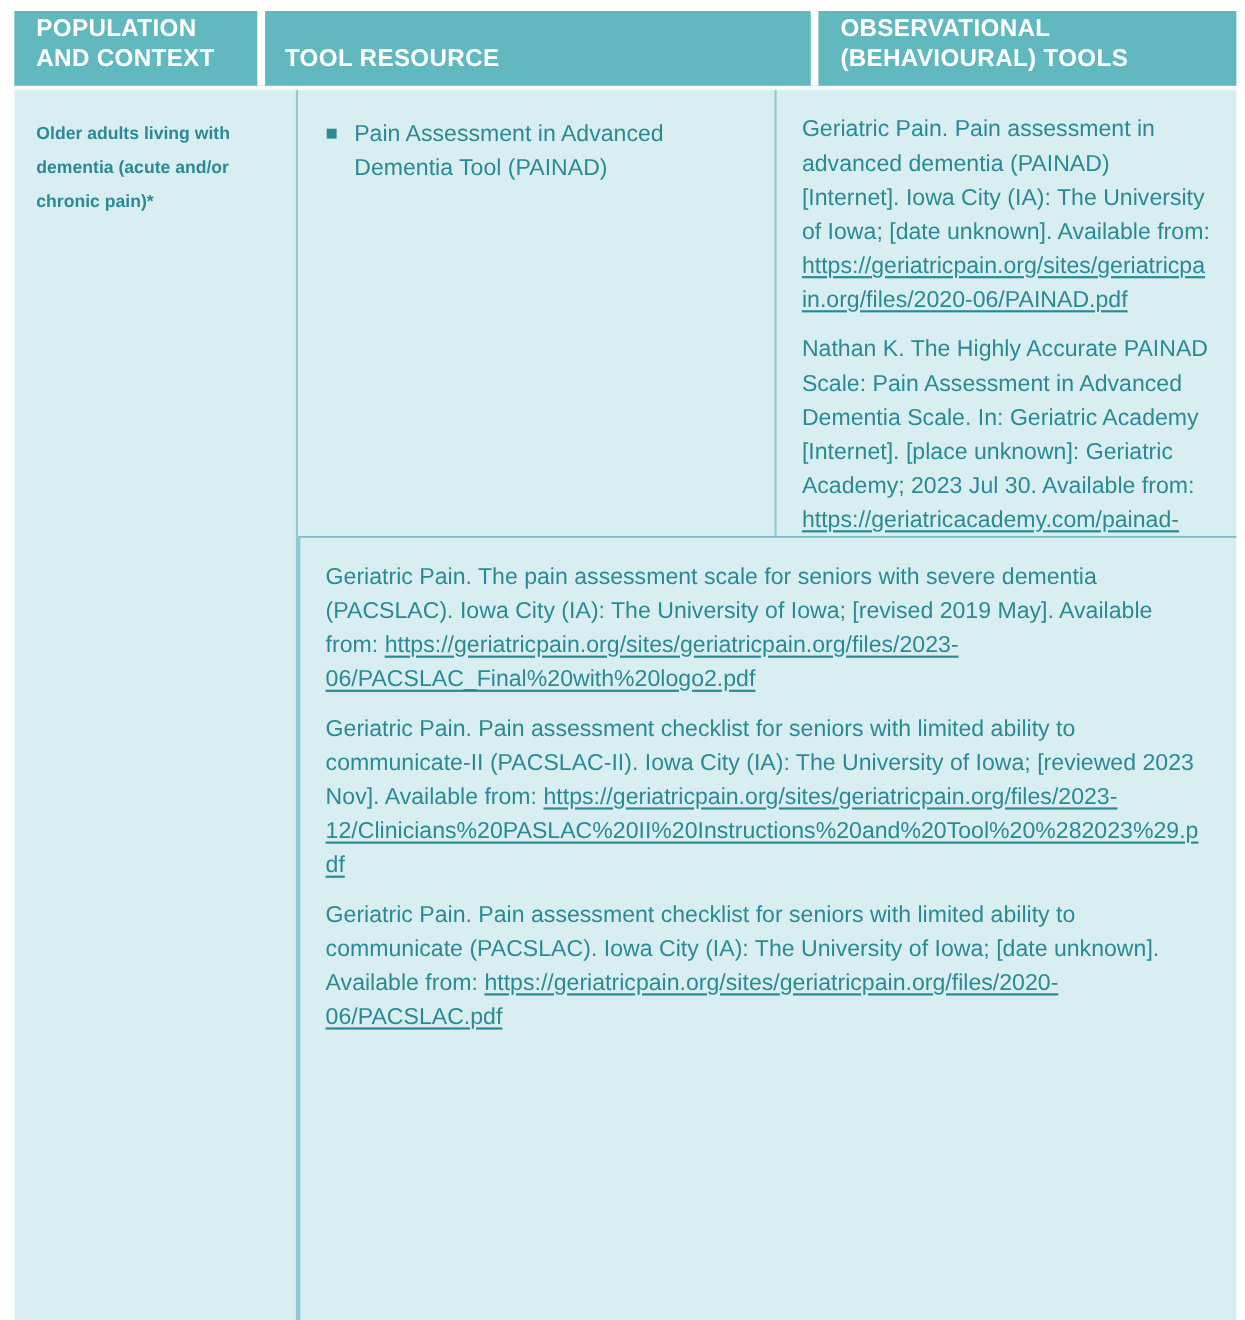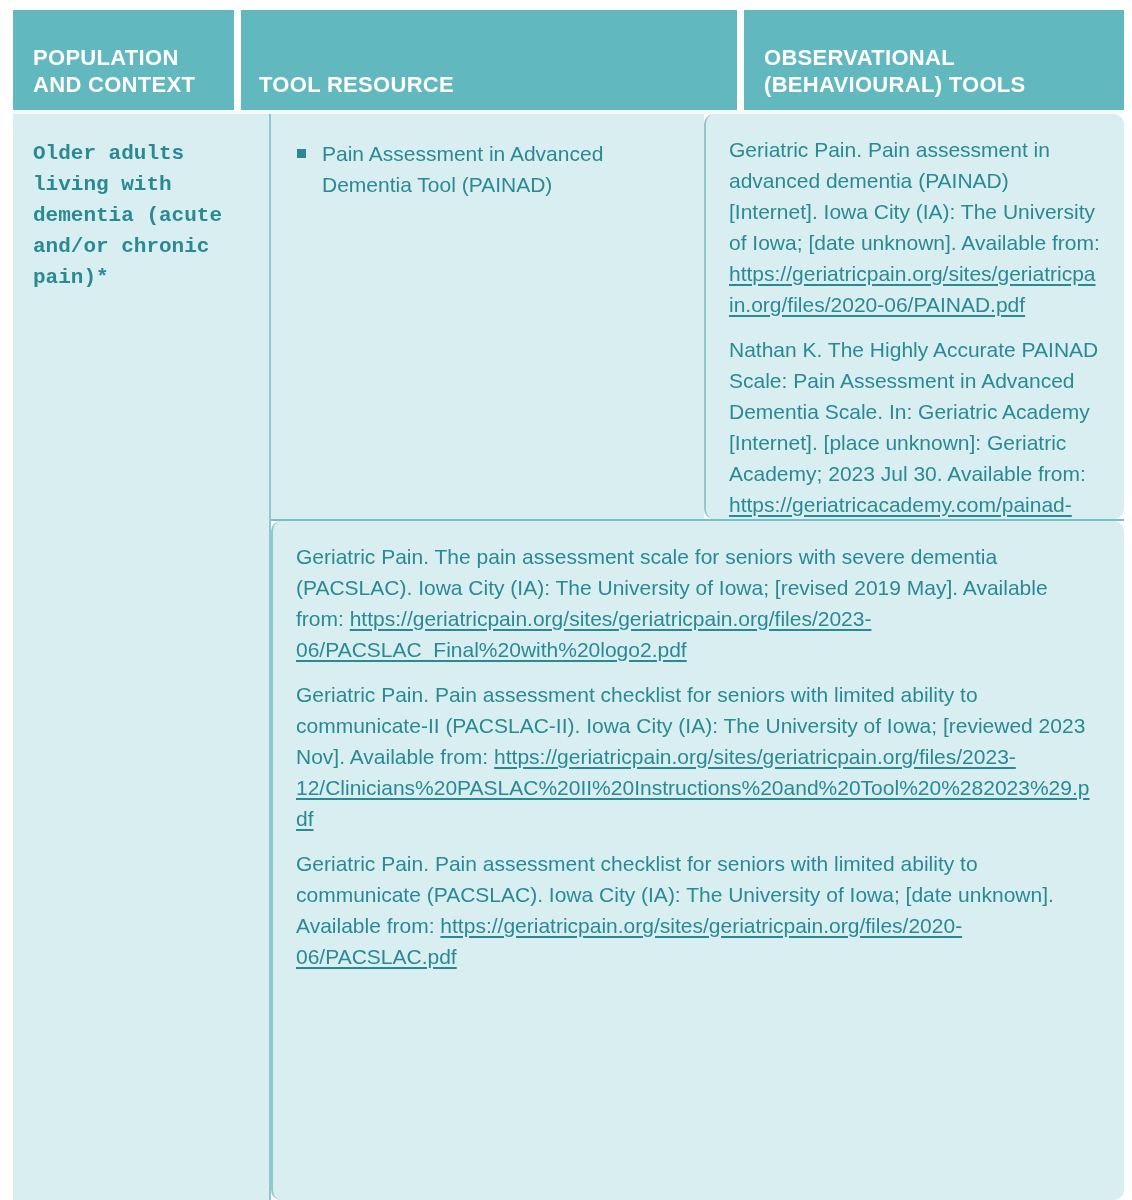--- a/index.html
+++ b/index.html
@@ -15,61 +15,61 @@
   html,body{background:var(--page)}
   body{
     width:1132px;height:1200px;overflow:hidden;
     font-family:"Liberation Sans","DejaVu Sans",sans-serif;
     color:var(--ink);
   }
   .page{width:1132px;height:1200px;padding:10px 8px 0 13px}
   .table{width:1111px;height:1190px;display:flex;flex-direction:column}
 
   
-  .thead{display:flex;height:104px;border-bottom:4px solid var(--gap)}
+  .thead{display:flex;height:72px;border-bottom:4px solid var(--gap)}
   .th{
     background:var(--header-bg);
     color:#ffffff;font-weight:bold;font-size:22px;line-height:27px;
     letter-spacing:.3px;
     display:flex;align-items:flex-end;
     padding:0 10px 12px 20px;
     white-space:pre-line;
   }
   .th.c1{width:221px}
   .th.c2{width:387px;box-shadow:inset 7px 0 0 var(--page);padding-left:27px}
   .th.c3{width:503px;box-shadow:inset 7px 0 0 var(--page);padding-left:25px}
 
   
   .tbody{display:flex;flex:1;min-height:0}
   .cell{background:var(--body-bg)}
   .pop{
     width:258px;border-right:2px solid var(--line);
     padding:24px 14px 0 20px;
-    font-size:21px;line-height:31px;font-family:Liberation Mono, monospace;
+    font-size:16px;line-height:31px;
   }
   .pop p{margin-bottom:17px}
   .pop .bold{font-weight:bold}
   .rows{flex:1;display:flex;flex-direction:column;min-width:0}
   .row{display:flex;min-height:0}
   .row1{height:407px;border-bottom:2px solid var(--divider)}
   .row2{flex:1}
   .tools{
     width:433px;
     padding:24px 18px 0 22px;
     font-size:21px;line-height:31px;
   }
   .bullet-item{display:flex;align-items:flex-start}
   .sq{
     flex:0 0 auto;width:9px;height:9px;background:var(--ink);
     margin:11px 16px 0 4px;
   }
   .res{
     flex:1;border-left:2px solid var(--line);
     padding:20px 24px 0 23px;
-    font-size:21px;line-height:31px;border-radius:10px;
+    font-size:21px;line-height:31px;
   }
   .res p{margin-bottom:14px}
   .link{
     color:var(--ink);text-decoration:underline;text-underline-offset:3px;
     overflow-wrap:anywhere;cursor:pointer;
   }
 </style>
 </head>
 <body>
 

